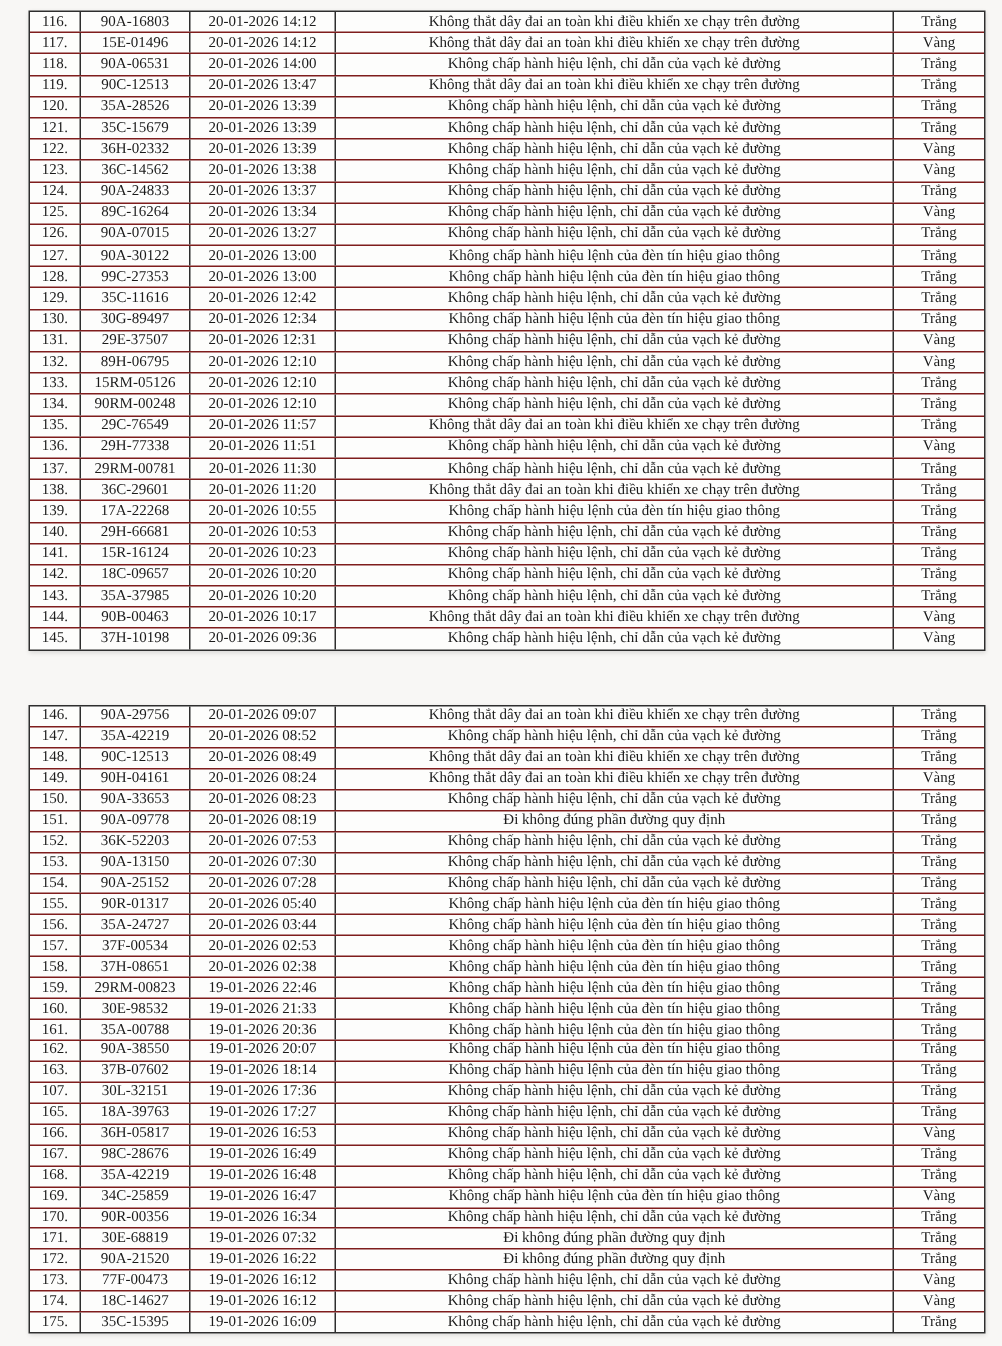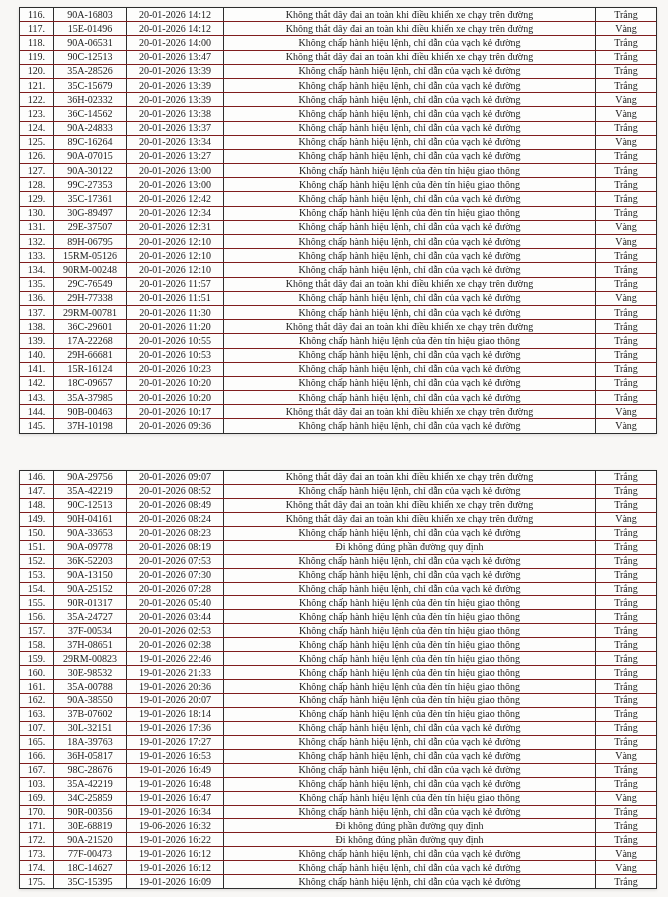--- a/index.html
+++ b/index.html
@@ -134,21 +134,21 @@
     </div>
     <div class="row">
       <div class="cell c0">128.</div>
       <div class="cell c1">99C-27353</div>
       <div class="cell c2">20-01-2026 13:00</div>
       <div class="cell c3">Không chấp hành hiệu lệnh của đèn tín hiệu giao thông</div>
       <div class="cell c4">Trắng</div>
     </div>
     <div class="row">
       <div class="cell c0">129.</div>
-      <div class="cell c1">35C-17361</div>
+      <div class="cell c1">35C-11616</div>
       <div class="cell c2">20-01-2026 12:42</div>
       <div class="cell c3">Không chấp hành hiệu lệnh, chỉ dẫn của vạch kẻ đường</div>
       <div class="cell c4">Trắng</div>
     </div>
     <div class="row">
       <div class="cell c0">130.</div>
       <div class="cell c1">30G-89497</div>
       <div class="cell c2">20-01-2026 12:34</div>
       <div class="cell c3">Không chấp hành hiệu lệnh của đèn tín hiệu giao thông</div>
       <div class="cell c4">Trắng</div>
@@ -408,21 +408,21 @@
       <div class="cell c4">Vàng</div>
     </div>
     <div class="row">
       <div class="cell c0">167.</div>
       <div class="cell c1">98C-28676</div>
       <div class="cell c2">19-01-2026 16:49</div>
       <div class="cell c3">Không chấp hành hiệu lệnh, chỉ dẫn của vạch kẻ đường</div>
       <div class="cell c4">Trắng</div>
     </div>
     <div class="row">
-      <div class="cell c0">103.</div>
+      <div class="cell c0">168.</div>
       <div class="cell c1">35A-42219</div>
       <div class="cell c2">19-01-2026 16:48</div>
       <div class="cell c3">Không chấp hành hiệu lệnh, chỉ dẫn của vạch kẻ đường</div>
       <div class="cell c4">Trắng</div>
     </div>
     <div class="row">
       <div class="cell c0">169.</div>
       <div class="cell c1">34C-25859</div>
       <div class="cell c2">19-01-2026 16:47</div>
       <div class="cell c3">Không chấp hành hiệu lệnh của đèn tín hiệu giao thông</div>
@@ -431,21 +431,21 @@
     <div class="row">
       <div class="cell c0">170.</div>
       <div class="cell c1">90R-00356</div>
       <div class="cell c2">19-01-2026 16:34</div>
       <div class="cell c3">Không chấp hành hiệu lệnh, chỉ dẫn của vạch kẻ đường</div>
       <div class="cell c4">Trắng</div>
     </div>
     <div class="row">
       <div class="cell c0">171.</div>
       <div class="cell c1">30E-68819</div>
-      <div class="cell c2">19-06-2026 16:32</div>
+      <div class="cell c2">19-01-2026 07:32</div>
       <div class="cell c3">Đi không đúng phần đường quy định</div>
       <div class="cell c4">Trắng</div>
     </div>
     <div class="row">
       <div class="cell c0">172.</div>
       <div class="cell c1">90A-21520</div>
       <div class="cell c2">19-01-2026 16:22</div>
       <div class="cell c3">Đi không đúng phần đường quy định</div>
       <div class="cell c4">Trắng</div>
     </div>

